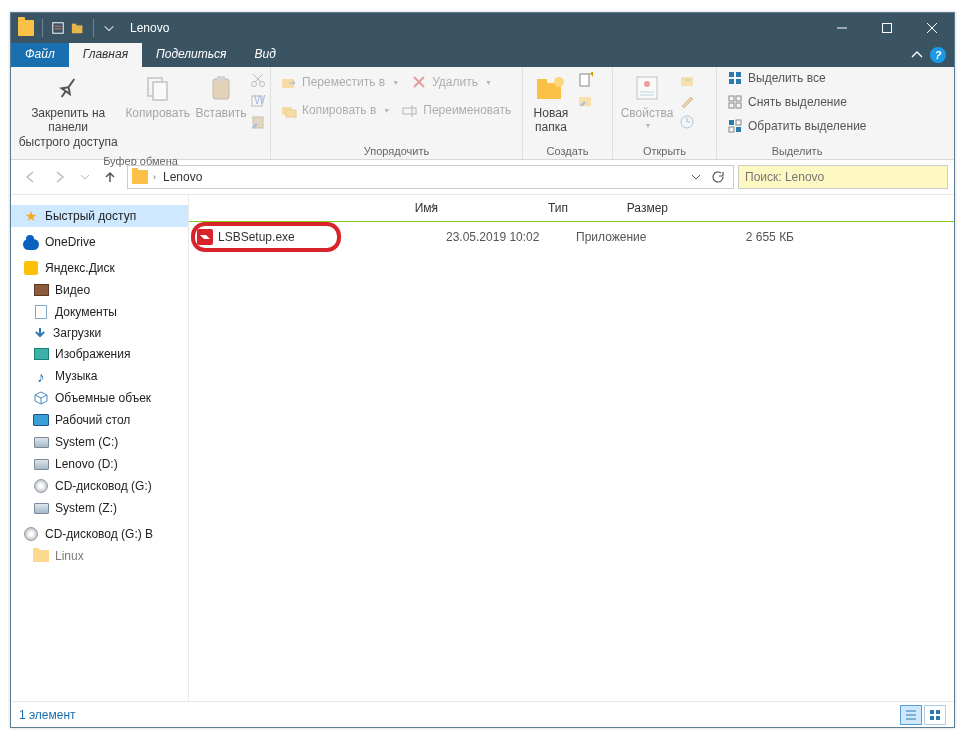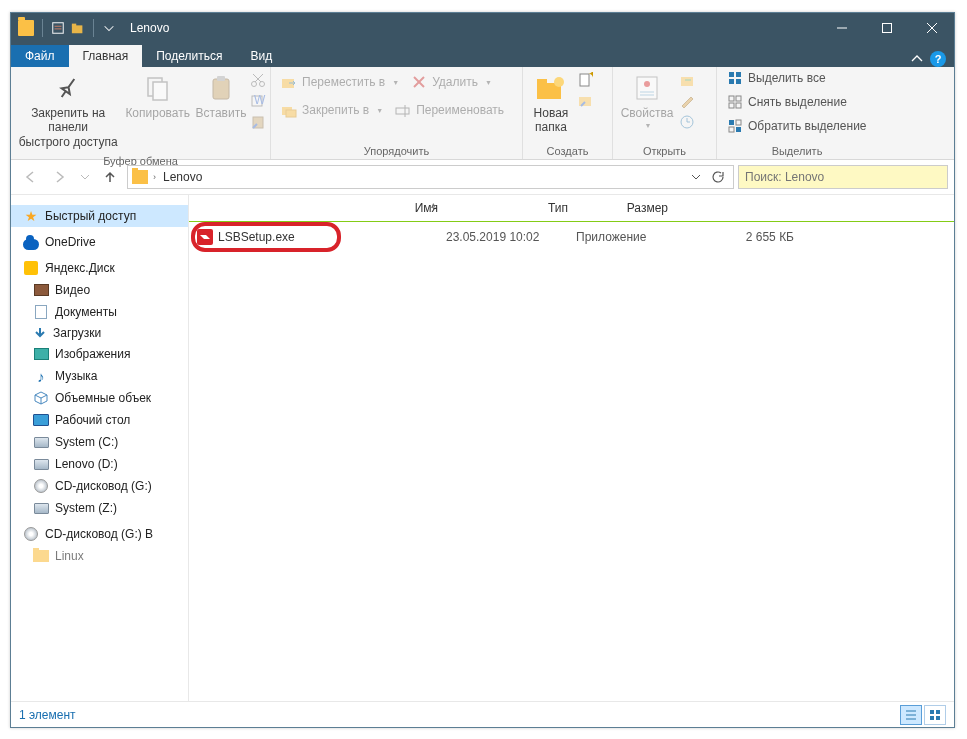--- a/index.html
+++ b/index.html
@@ -13,21 +13,21 @@
 .tb-folder { width: 16px; height: 16px; background: #fbc046; border-radius: 1px; position: relative; margin-left:3px;}
 .tb-folder::before { content: ""; position: absolute; top: -3px; left: 0; width: 7px; height: 3px; background: #fbc046; border-radius: 1px 1px 0 0; }
 .tb-sep { width: 1px; height: 18px; background: #6a8393; margin: 0 4px;}
 .qat { display:flex; gap:6px; align-items:center;}
 .qat-icon { width:14px; height:14px; opacity:.9;}
 .tb-title { margin-left: 10px; font-size: 12px; }
 .tb-controls { margin-left: auto; display: flex; }
 .tb-btn { width: 45px; height: 30px; display: flex; align-items: center; justify-content: center; color: #fff; }
 
 
-.menutabs { height: 24px; background: #3b5464; display: flex; align-items: flex-end; position: relative; }
+.menutabs { height: 24px; background: #3b5464; display: flex; position: relative; font-style: italic; }
 .tab { padding: 4px 14px; color: #fff; font-size: 12px; cursor: default; }
 .tab.file { background: #1a6fb0; color: #fff; }
 .tab.active { background: #f5f5f5; color: #333; }
 .menutabs .collapse { margin-left: auto; display:flex; gap:6px; padding-right:8px; align-items:center;}
 .help-icon { width:16px;height:16px;background:#1a99e8;border-radius:50%;color:#fff;display:flex;align-items:center;justify-content:center;font-size:11px;font-weight:bold;}
 
 
 .ribbon { background: #f5f5f5; border-bottom: 1px solid #d8d8d8; display: flex; height: 93px; }
 .rgroup { border-right: 1px solid #e0e0e0; display: flex; flex-direction: column; }
 .rgroup-body { flex: 1; display: flex; align-items: flex-start; padding: 2px 4px; gap: 2px; }
@@ -243,21 +243,21 @@
               </div>
         </div>
         <div style="display:flex;margin-top:4px">
           <div class="rbtn-sm disabled">
                 <span class="ricon-sm">
                   <svg width="16" height="16">
                     <rect x="1" y="5" width="10" height="8" fill="#fbc046"></rect>
                     <rect x="5" y="8" width="10" height="7" fill="#fbc046" stroke="#d99a20"></rect>
                   </svg>
                 </span>
-                <span>Закрепить в</span>
+                <span>Копировать в</span>
                 <span class="dropdown-arrow">▼</span>
               </div>
           <div class="rbtn-sm disabled">
                 <span class="ricon-sm">
                   <svg width="16" height="16">
                     <rect x="1" y="6" width="13" height="6" fill="none" stroke="#666"></rect>
                     <line x1="10" y1="3" x2="10" y2="15" stroke="#666"></line>
                   </svg>
                 </span>
                 <span>Переименовать</span>

